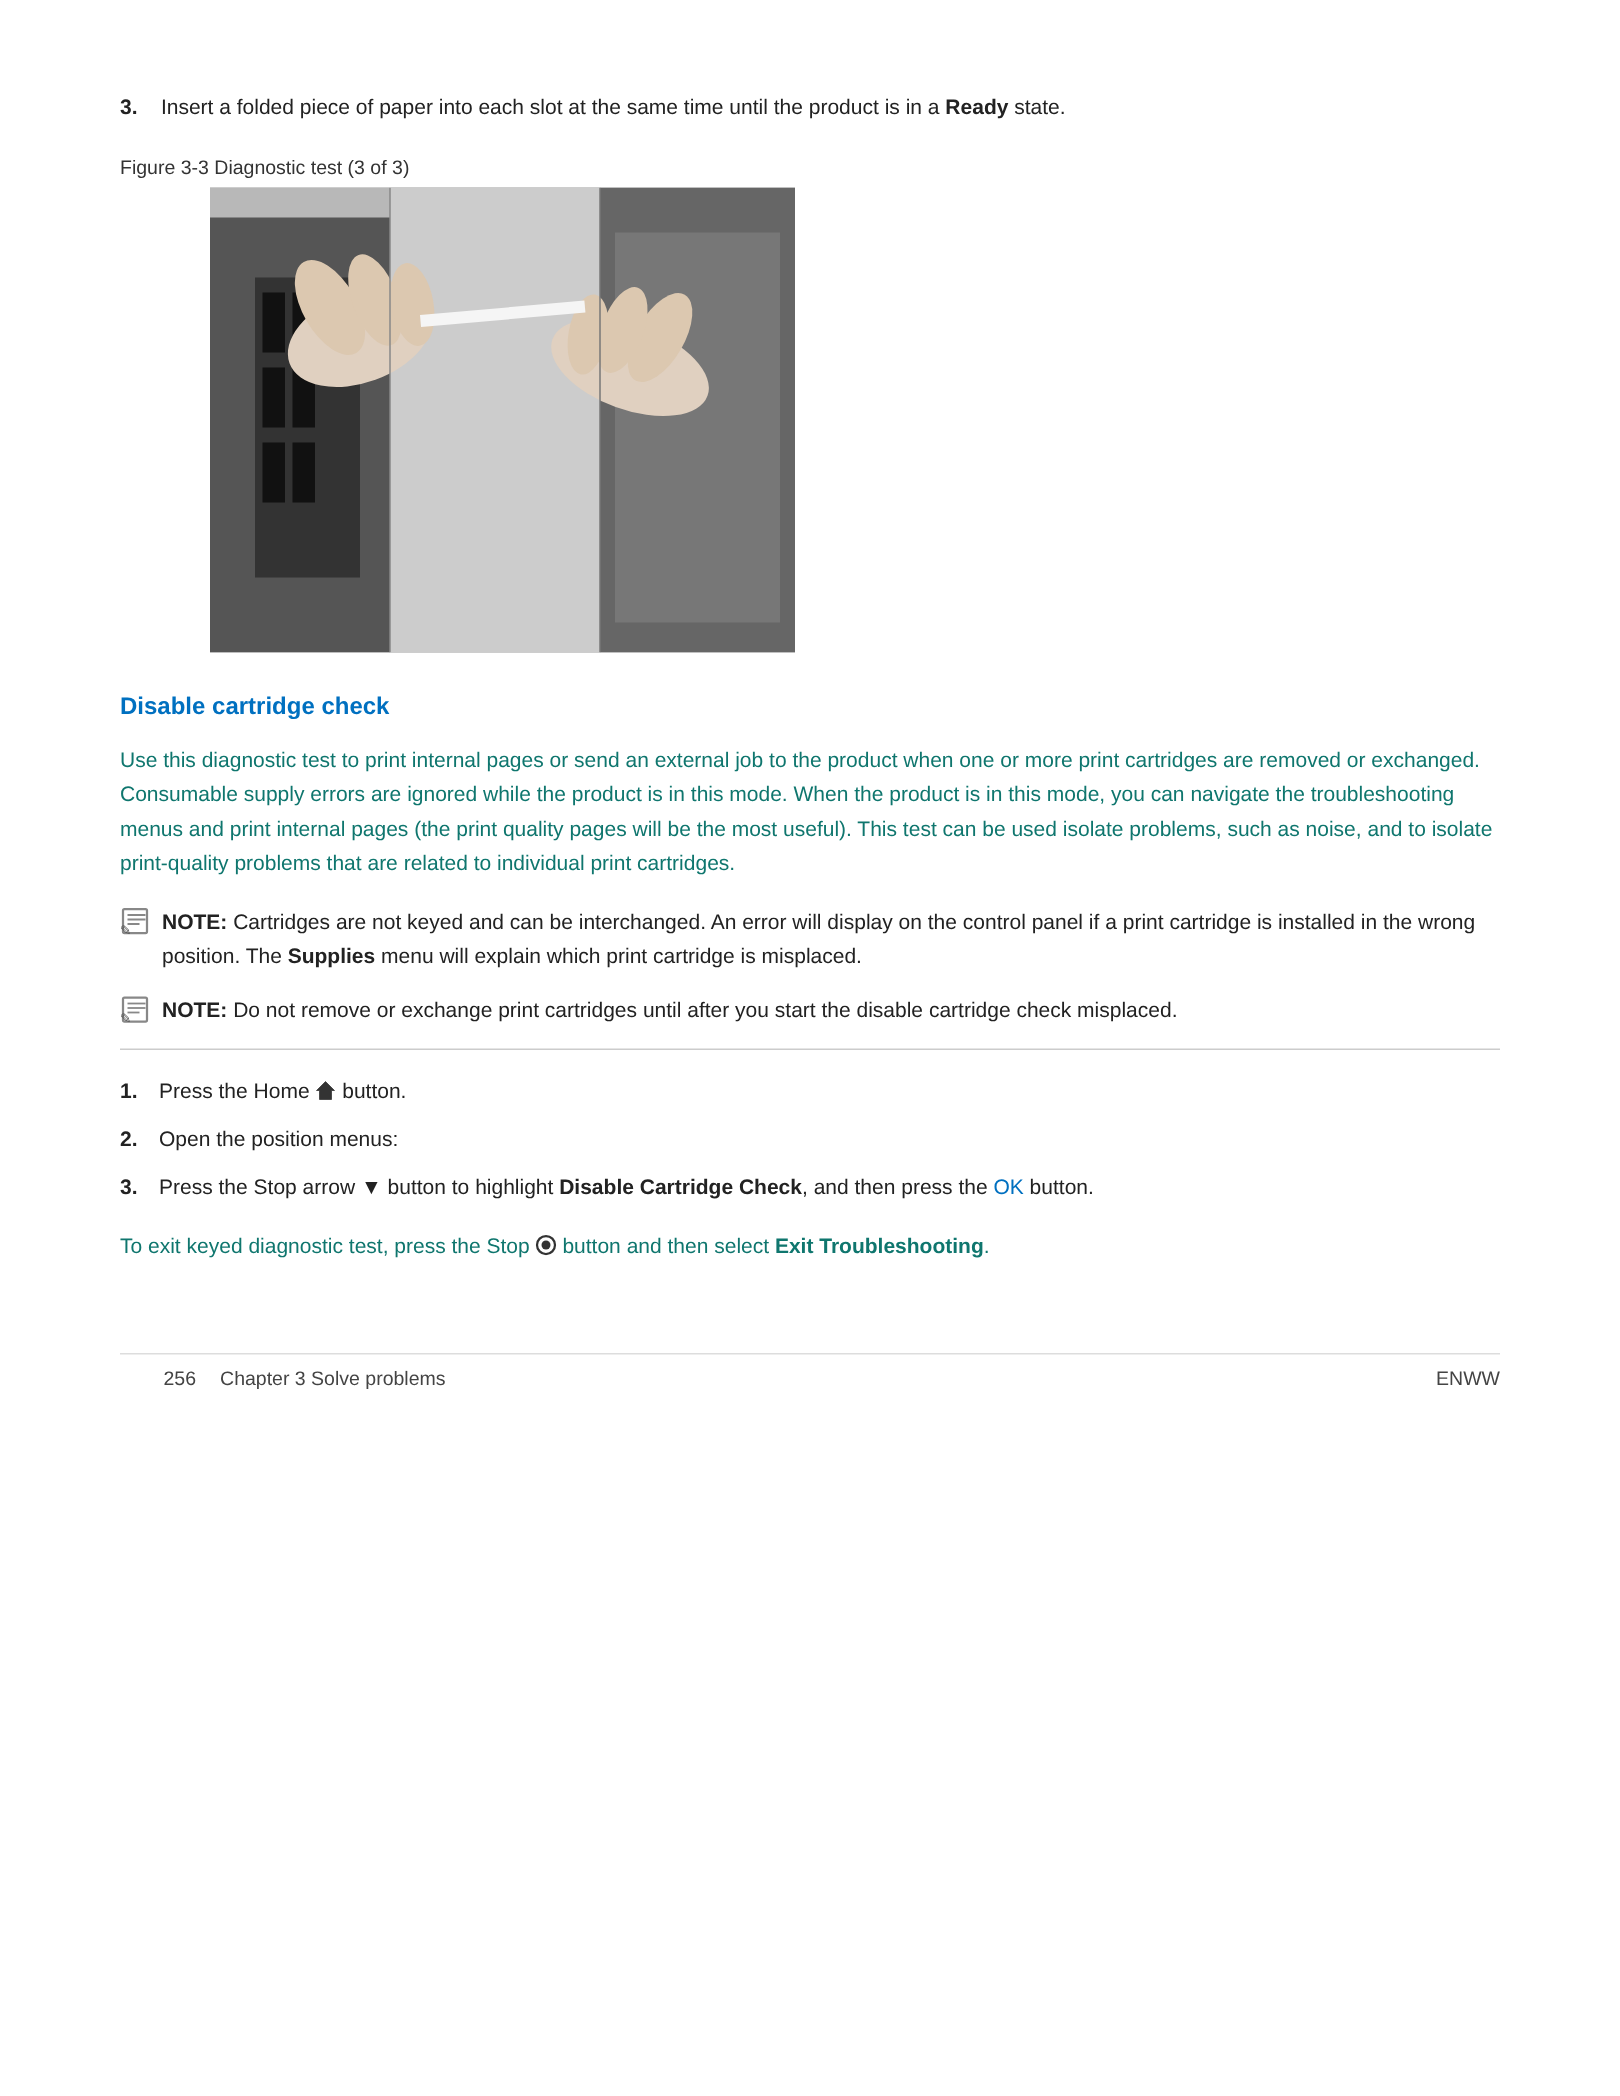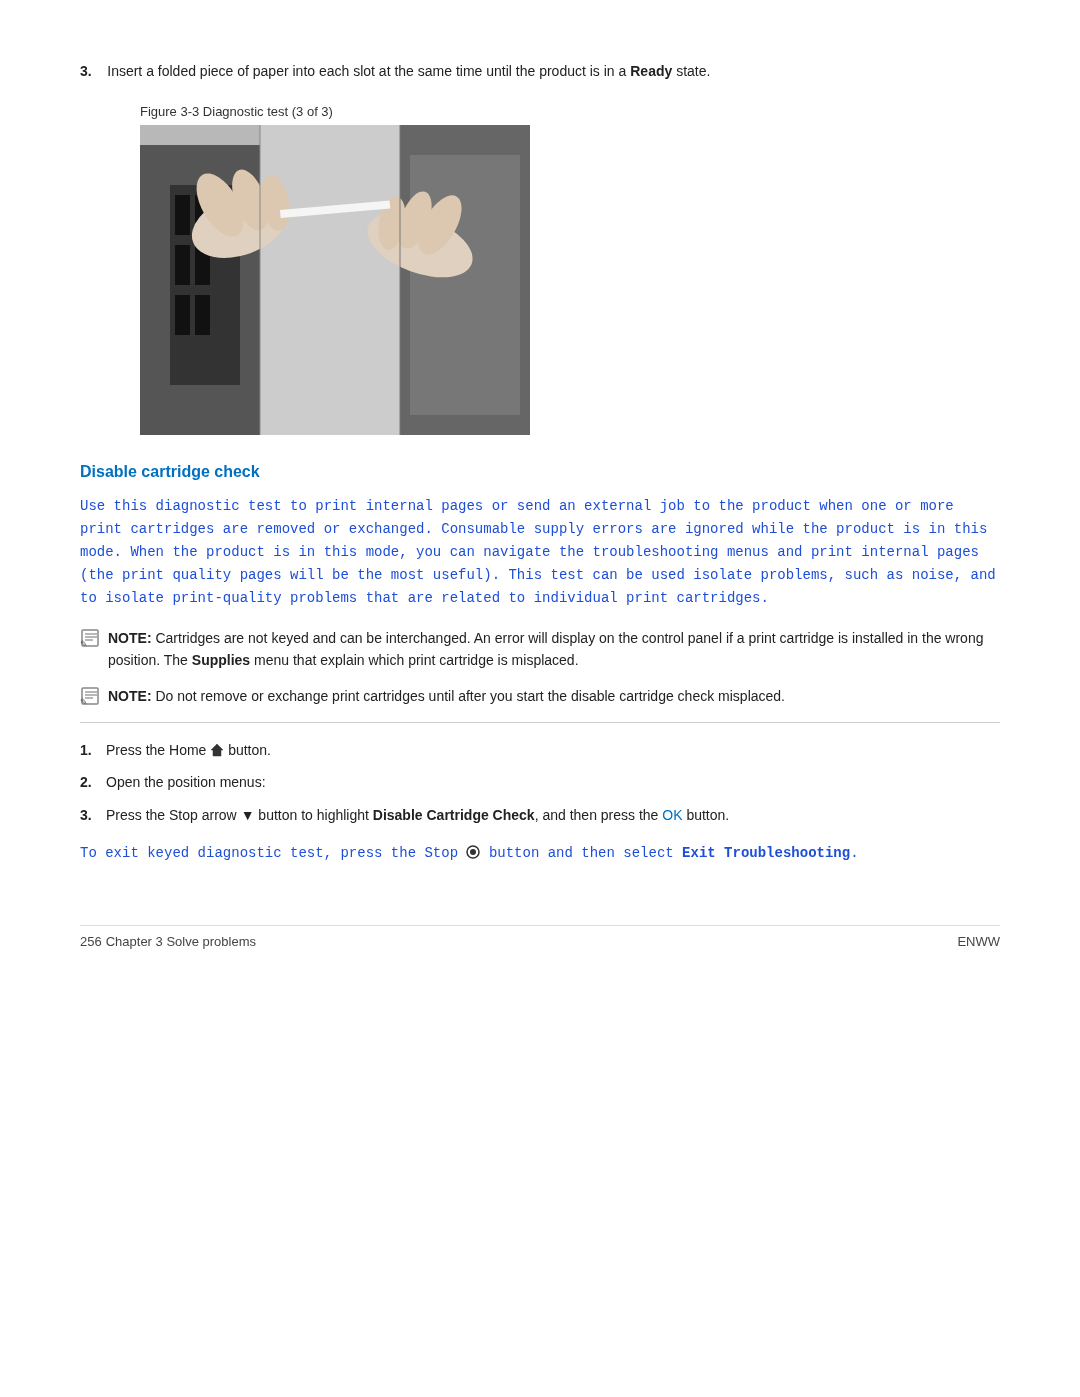--- a/index.html
+++ b/index.html
@@ -45,22 +45,21 @@
     .section-heading {
       color: #0070c0;
       font-size: 16px;
       font-weight: bold;
       margin-bottom: 14px;
     }
 
     .body-text {
       line-height: 1.65;
       margin-bottom: 16px;
-      color: #1d4ed8;
-      font-family: Liberation Mono, monospace;
+      color: #0f766e;
     }
 
     .note-block {
       display: flex;
       align-items: flex-start;
       margin-bottom: 14px;
       gap: 6px;
     }
 
     .note-label {
@@ -143,37 +142,37 @@
       align-items: center;
       margin-top: 60px;
       padding-top: 8px;
       border-top: 1px solid #ddd;
       font-size: 13px;
       color: #444;
     }
 
     .footer-left {
       display: flex;
-      gap: 4px;
+      gap: 16px;
+      margin-left: 29px;
     }
 
     .note-icon-svg {
       width: 22px;
       height: 22px;
       flex-shrink: 0;
     }
 
     .intro-step {
       margin-bottom: 20px;
       line-height: 1.65;
       margin-top: 20px;
     }
 
     .figure-caption {
-      margin-left: 60px;
       margin-bottom: 6px;
     }
   </style>
 </head>
 <body>
 
 <div class="intro-step">
   <span class="step-number-bold">3.</span>
   &nbsp;&nbsp;
   <span>Insert a folded piece of paper into each slot at the same time until the product is in a </span><strong>Ready</strong><span> state.</span>
@@ -231,21 +230,21 @@
 <div class="note-block">
   <svg class="note-icon-svg" viewBox="0 0 22 22" xmlns="http://www.w3.org/2000/svg">
     <rect x="2" y="3" width="16" height="16" rx="1" fill="none" stroke="#888" stroke-width="1.5"></rect>
     <line x1="5" y1="7" x2="17" y2="7" stroke="#888" stroke-width="1.2"></line>
     <line x1="5" y1="10" x2="17" y2="10" stroke="#888" stroke-width="1.2"></line>
     <line x1="5" y1="13" x2="13" y2="13" stroke="#888" stroke-width="1.2"></line>
     <text x="0" y="20" font-size="9" fill="#555">✎</text>
   </svg>
   <span class="note-text">
     <span class="note-label">NOTE:</span>
-    <span>Cartridges are not keyed and can be interchanged. An error will display on the control panel if a print cartridge is installed in the wrong position. The </span><strong>Supplies</strong><span> menu that explain which print cartridge is misplaced.</span>
+    <span>Cartridges are not keyed and can be interchanged. An error will display on the control panel if a print cartridge is installed in the wrong position. The </span><strong>Supplies</strong><span> menu will explain which print cartridge is misplaced.</span>
   </span>
 </div>
 
 <div class="note-block">
   <svg class="note-icon-svg" viewBox="0 0 22 22" xmlns="http://www.w3.org/2000/svg">
     <rect x="2" y="3" width="16" height="16" rx="1" fill="none" stroke="#888" stroke-width="1.5"></rect>
     <line x1="5" y1="7" x2="17" y2="7" stroke="#888" stroke-width="1.2"></line>
     <line x1="5" y1="10" x2="17" y2="10" stroke="#888" stroke-width="1.2"></line>
     <line x1="5" y1="13" x2="13" y2="13" stroke="#888" stroke-width="1.2"></line>
     <text x="0" y="20" font-size="9" fill="#555">✎</text>

